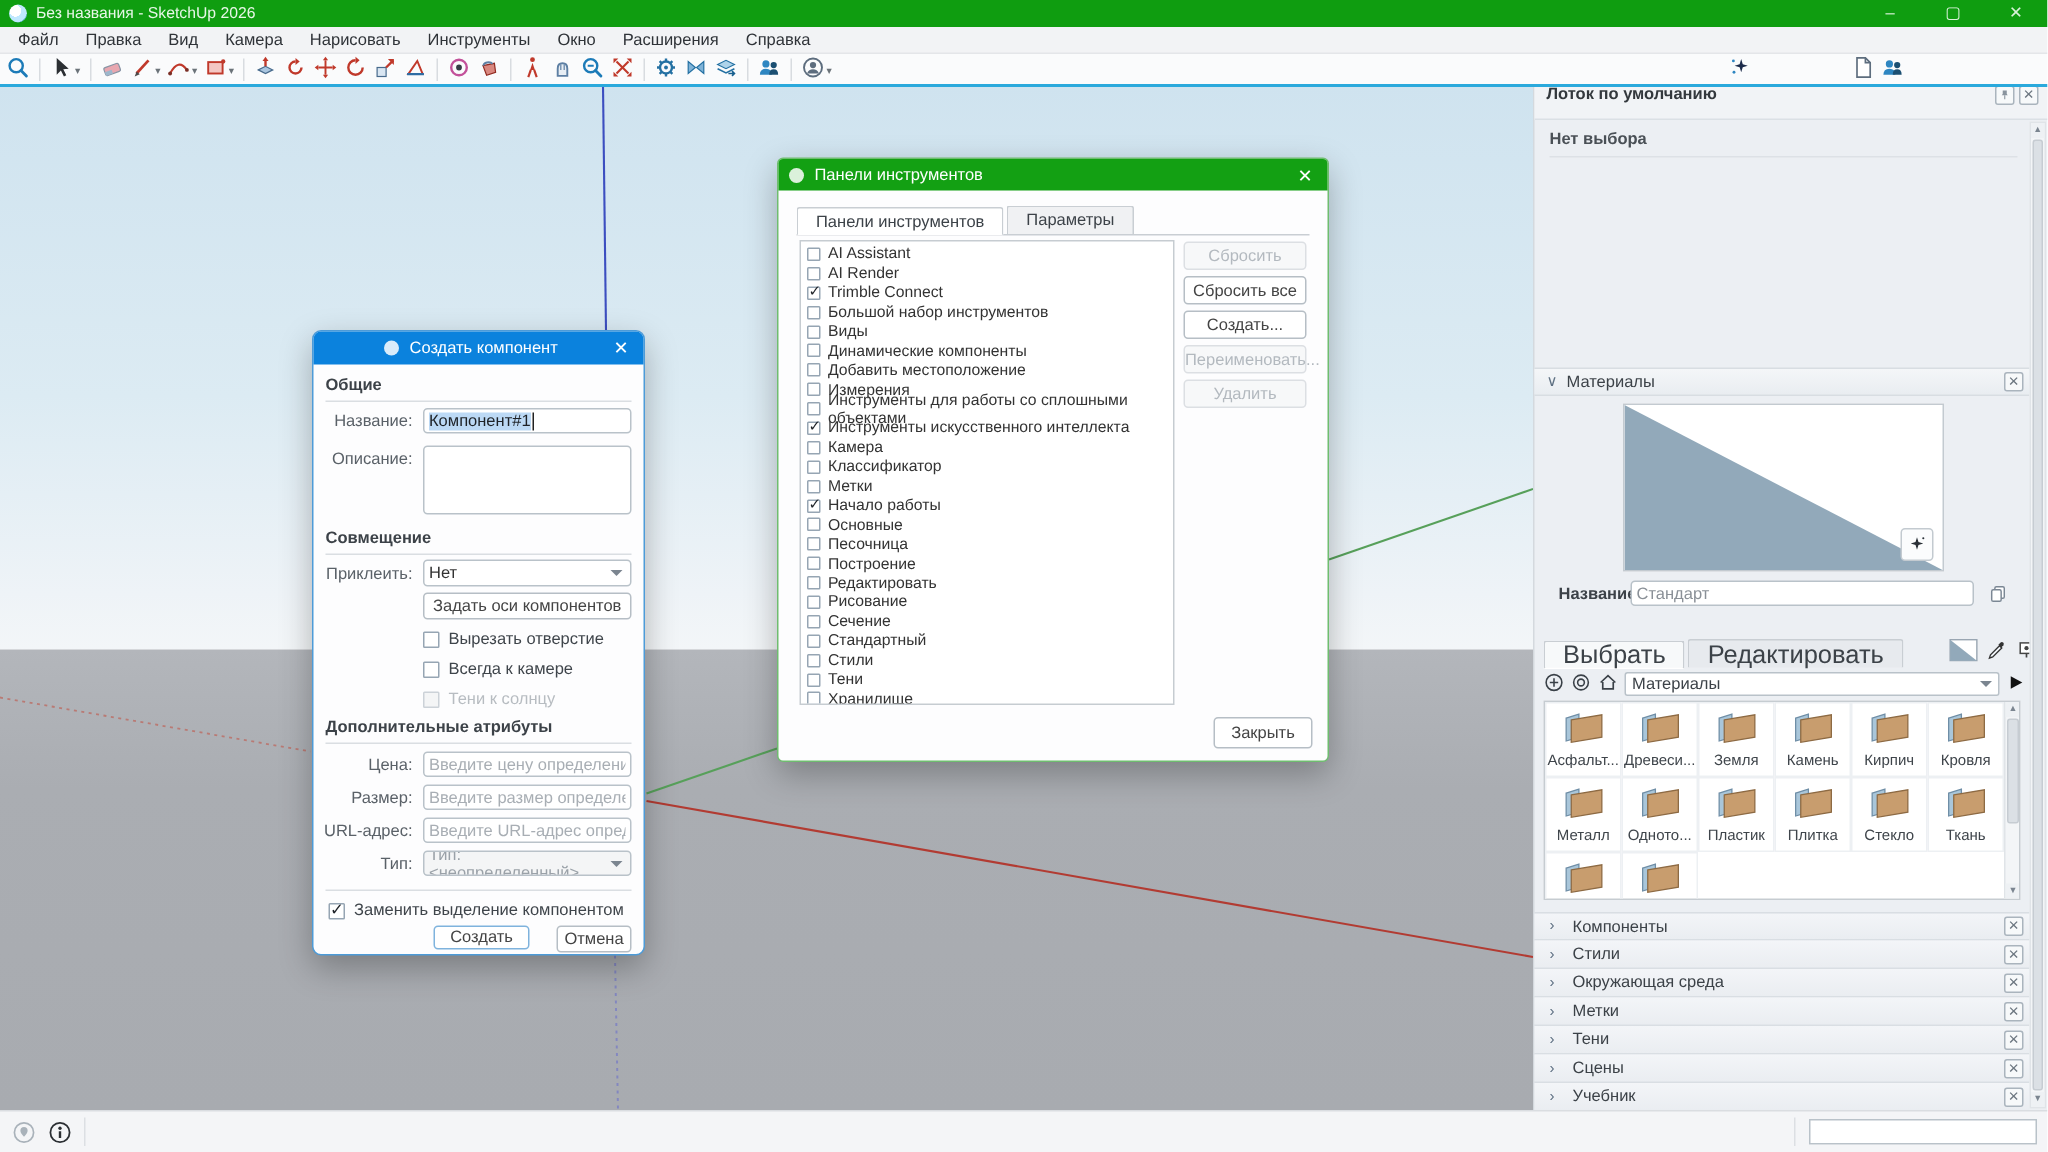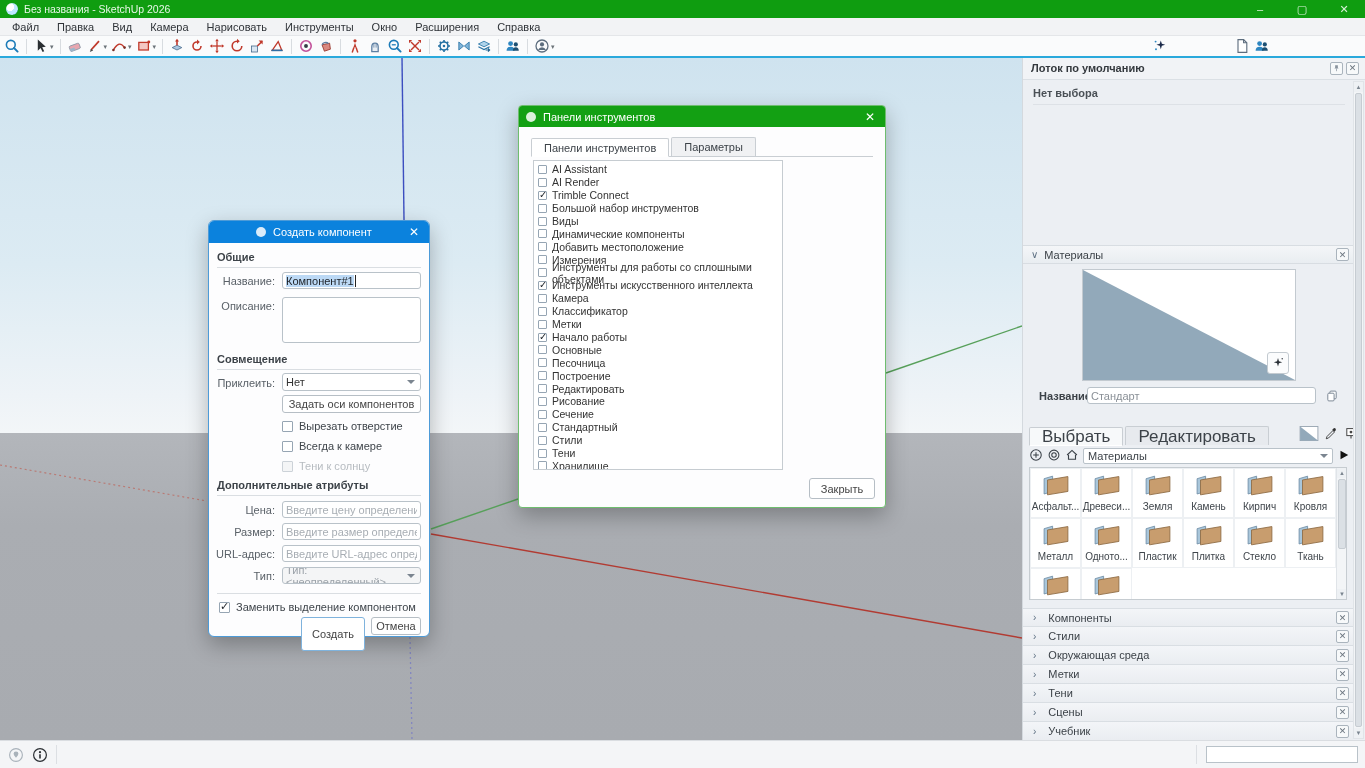--- a/index.html
+++ b/index.html
@@ -89,21 +89,21 @@
   .tl-row { display:flex; align-items:center; height:12.9px; padding-left:4px; font-size:10.5px; gap:5px; }
   .tl-row .cb { width:9px; height:9px; }
   .tl-row .cb.checked::after { font-size:10px; top:-3px; left:0; }
   .side-btns { position:absolute; left:270px; top:55px; width:82px; display:flex; flex-direction:column; gap:4px; }
   .side-btn { height:19px; width:82px; }
   #tbd-close { position:absolute; right:10px; bottom:8px; width:66px; height:21px; }
 
   
   #tray { position:absolute; left:1022px; top:0; width:343px; height:683px; background:#eceff3; border-left:1px solid #d4d9de; }
   .tray-head { position:absolute; top:0; left:0; right:0; height:23px; background:#f1f3f6; border-bottom:1px solid #dbe0e5;
-    display:flex; align-items:center; padding:0 6px 0 8px; }
+    display:flex; align-items:flex-start; padding:0 6px 0 8px; }
   .tray-title { font-weight:bold; color:#33383d; }
   .sq-btn { width:13px; height:13px; border:1px solid #aab4bd; background:#f7f9fa; border-radius:2px;
     display:flex; align-items:center; justify-content:center; font-size:9px; color:#6c7680; margin-left:3px; }
   .tray-head .sq-btn svg { width:9px; height:9px; }
   .no-sel { position:absolute; left:10px; top:30px; font-weight:bold; color:#4a5056; }
   .ei-div { position:absolute; left:10px; right:20px; top:47px; height:1px; background:#dde1e6; }
 
   .mat-head { position:absolute; left:0; right:12px; top:188px; height:19px; background:linear-gradient(#f4f6f8,#e9edf1);
     border-top:1px solid #d8dde2; border-bottom:1px solid #d8dde2; display:flex; align-items:center; padding:0 4px 0 8px; }
   .chev { color:#5f7183; font-size:10px; margin-right:6px; }
@@ -490,21 +490,21 @@
           <span>Тип: &lt;неопределенный&gt;</span>
           <span class="dd-caret"></span>
         </div>
 
         <div class="hr" style="top:372px"></div>
         <div class="cc-check" style="position:absolute; left:10px; top:378px">
           <span class="cb checked"></span>
           <span class="lbl">Заменить выделение компонентом</span>
         </div>
 
-        <button class="btn" style="position:absolute; left:92px; top:396px; width:64px; height:34px; border-color:#7fb3dd">Создать</button>
+        <button class="btn" style="position:absolute; left:80px; top:396px; width:64px; height:16px; border-color:#7fb3dd">Создать</button>
         <button class="btn" style="position:absolute; left:162px; top:396px; width:50px; height:18px">Отмена</button>
       </div>
 
       <div class="dlg" id="tbd">
         <div class="dlg-title">
           <span class="d-ico"></span>
           <span>Панели инструментов</span>
           <span class="dlg-close">✕</span>
         </div>
         <div class="tabs">
@@ -601,20 +601,27 @@
               <span>Стили</span>
             </div>
             <div class="tl-row">
               <span class="cb"></span>
               <span>Тени</span>
             </div>
             <div class="tl-row">
               <span class="cb"></span>
               <span>Хранилище</span>
             </div>
+          </div>
+        <div class="side-btns" id="tbd-side">
+            <button class="btn side-btn dis">Сбросить</button>
+            <button class="btn side-btn">Сбросить все</button>
+            <button class="btn side-btn">Создать...</button>
+            <button class="btn side-btn dis">Переименовать...</button>
+            <button class="btn side-btn dis">Удалить</button>
           </div>
         <button class="btn" id="tbd-close">Закрыть</button>
       </div>
     </div>
 
     <div id="tray">
       <div class="tray-head">
         <span class="tray-title">Лоток по умолчанию</span>
         <span style="margin-left:auto" class="sq-btn">
           <svg viewBox="0 0 20 20">

